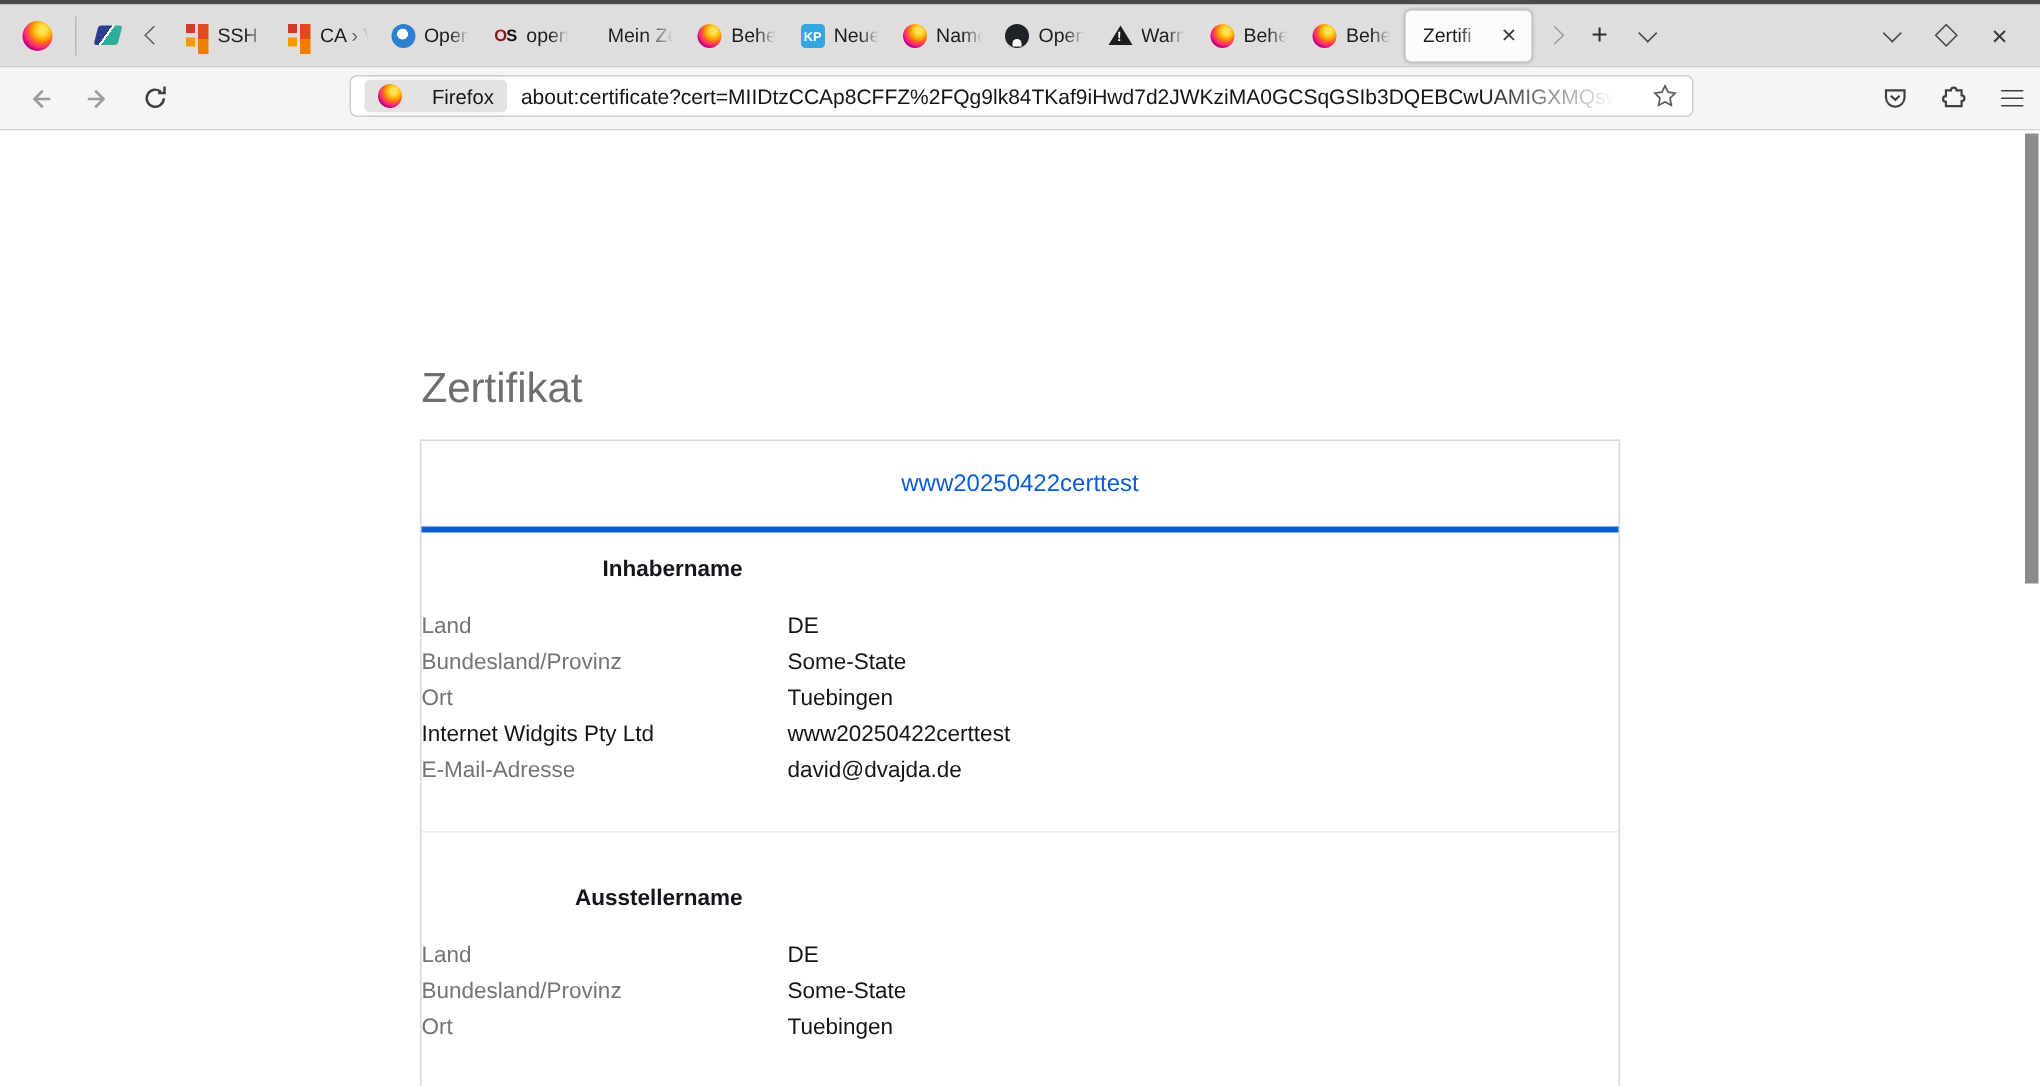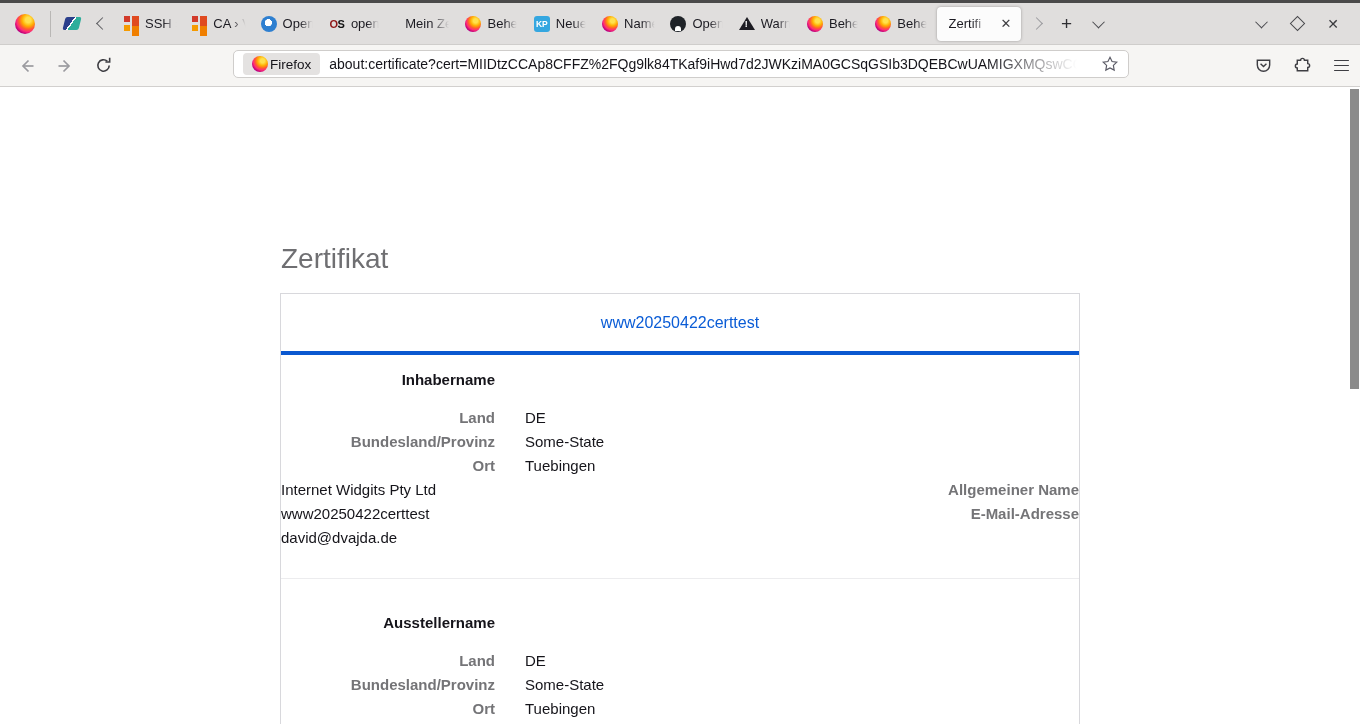--- a/index.html
+++ b/index.html
@@ -44,38 +44,38 @@
   .kp-icon::before{content:"KP";}
   .github-icon{width:16px;height:16px;border-radius:50%;background:#1f2328;position:relative;}
   .github-icon::after{content:"";position:absolute;left:5px;bottom:1px;width:6px;height:5px;background:#fff;border-radius:3px 3px 0 0;}
   .warning-icon{width:0;height:0;border-left:8px solid transparent;border-right:8px solid transparent;border-bottom:13px solid #1c1b22;position:relative;}
   .warning-icon::after{content:"!";position:absolute;left:-2px;top:2px;color:#fff;font-size:9px;font-weight:700;}
   .blank-icon{width:2px;height:16px;}
   
   .navbar{position:relative;height:41px;background:#f6f5f3;border-bottom:1px solid #d2d0ce;}
   .nav-icon{position:absolute;top:50%;transform:translateY(-50%);display:flex;align-items:center;justify-content:center;width:30px;height:30px;border-radius:4px;}
   .urlbar{position:absolute;left:233px;top:5px;width:896px;height:28px;background:#ffffff;border:1px solid #cfcdcb;border-radius:5px;display:flex;align-items:center;padding:0 9px;gap:9px;box-sizing:border-box;}
-  .chip{display:flex;align-items:center;gap:2px;background:#e4e2e1;border-radius:4px;padding:3px 9px;flex:0 0 auto;}
+  .chip{display:flex;align-items:center;gap:20px;background:#e4e2e1;border-radius:4px;padding:3px 9px;flex:0 0 auto;}
   .chip-label{font-size:13.5px;color:#15141a;}
   .url-text{flex:1;min-width:0;font-size:14px;color:#15141a;white-space:nowrap;overflow:hidden;
     -webkit-mask-image:linear-gradient(to right,#000 86%,transparent 98%);mask-image:linear-gradient(to right,#000 86%,transparent 98%);}
   .hamburger{display:flex;flex-direction:column;gap:3.2px;}
   .hamburger div{width:15px;height:1.8px;background:#3e3e43;border-radius:1px;}
   
   .content{position:relative;height:638px;background:#fff;overflow:hidden;}
   .scroll-thumb{position:absolute;right:1px;top:2px;width:9px;height:300px;background:#8b8b8b;}
   .page-title{position:absolute;left:281px;top:156px;font-size:28px;color:#6f6f72;}
   .cert-card{position:absolute;left:280px;top:206px;width:800px;box-sizing:border-box;border:1px solid #d8d8dc;border-bottom:none;background:#fff;}
   .cert-header{height:57px;display:flex;align-items:center;justify-content:center;border-bottom:4px solid #0a58d0;}
   .cert-tab-link{font-size:16px;color:#0a5cd6;}
   .cert-section{padding:13px 0 28px;}
   .cert-section + .cert-section{border-top:1px solid #ececee;padding-top:32px;}
   .cert-grid{display:grid;grid-template-columns:214px 1fr;column-gap:30px;line-height:24px;font-size:15px;}
   .section-title{grid-column:1;text-align:right;font-weight:700;color:#15141a;padding-bottom:14px;}
-  .cert-label{text-align:right;font-weight:700;color:#747477;}
+  .cert-label{font-weight:400;color:#747477;}
   .cert-value{color:#15141a;}
 </style>
 </head>
 <body>
 
 <div class="window-edge"></div>
 
 <div class="tabbar">
   <div class="appbtn">
     <span class="firefox-ball" style="width:20px;height:20px;"></span>
@@ -227,21 +227,20 @@
     <div class="cert-grid">
       <div class="section-title">Inhabername</div>
       <div></div>
     <div class="cert-label">Land</div>
             <div class="cert-value">DE</div>
             <div class="cert-label">Bundesland/Provinz</div>
             <div class="cert-value">Some-State</div>
             <div class="cert-label">Ort</div>
             <div class="cert-value">Tuebingen</div>
             <div class="cert-value">Internet Widgits Pty Ltd</div>
-            <div class="cert-label">Allgemeiner Name</div>
             <div class="cert-value">www20250422certtest</div>
             <div class="cert-label">E-Mail-Adresse</div>
             <div class="cert-value">david@dvajda.de</div>
           </div>
   </div>
         <div class="cert-section">
     <div class="cert-grid">
       <div class="section-title">Ausstellername</div>
       <div></div>
     <div class="cert-label">Land</div>

